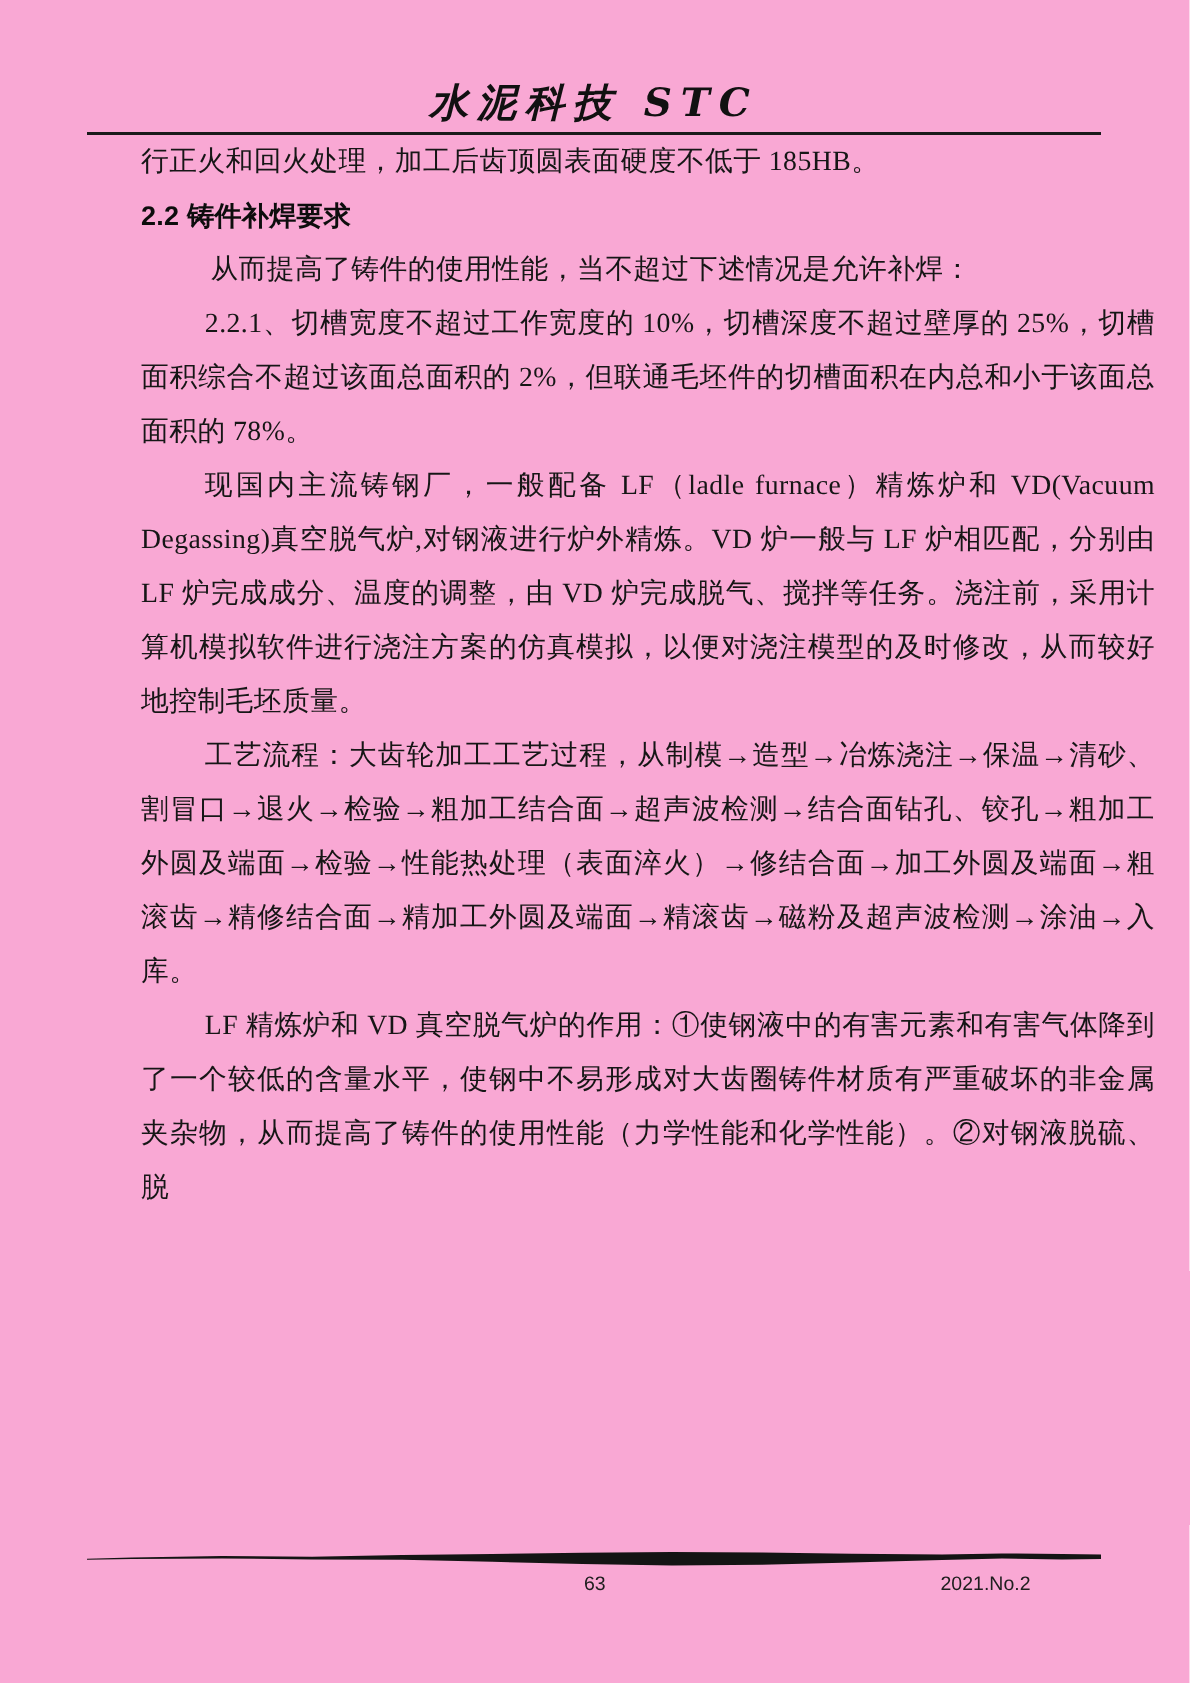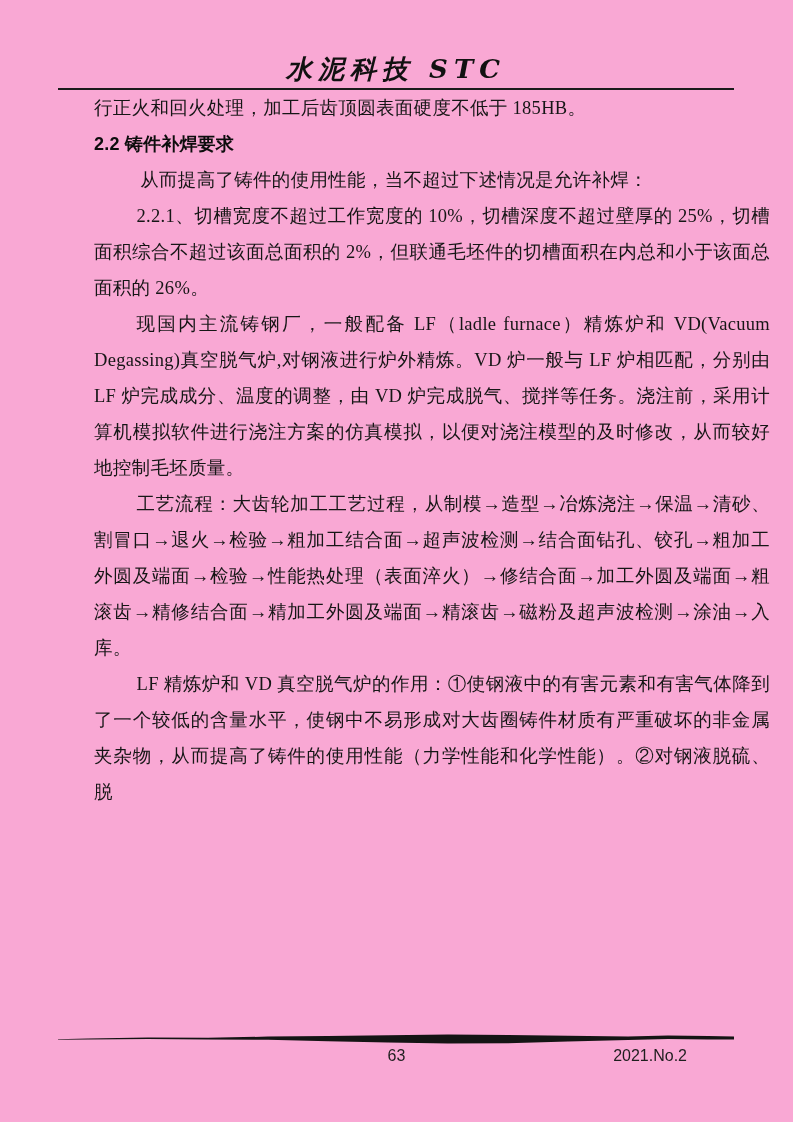--- a/index.html
+++ b/index.html
@@ -70,21 +70,21 @@
     width: 676px;
     height: 13px;
   }
   .footer-row {
     position: absolute;
     top: 1046px;
     left: 0;
     width: 793px;
     height: 20px;
     font-family: "Liberation Sans", "DejaVu Sans", sans-serif;
-    font-size: 16px;
+    font-size: 13px;
     line-height: 20px;
     color: #1e1e1e;
   }
   .page-number {
     display: block;
     text-align: center;
     width: 100%;
   }
   .issue-number {
     position: absolute;
@@ -98,21 +98,21 @@
 <div class="page">
 
   <header class="page-header">
     <div class="journal-title">水泥科技 STC</div>
   </header>
 
   <main class="content">
     <p class="body-par no-indent">行正火和回火处理，加工后齿顶圆表面硬度不低于 185HB。</p>
     <h2 class="section-heading">2.2 铸件补焊要求</h2>
     <p class="body-par indent-wide">从而提高了铸件的使用性能，当不超过下述情况是允许补焊：</p>
-    <p class="body-par">2.2.1、切槽宽度不超过工作宽度的 10%，切槽深度不超过壁厚的 25%，切槽面积综合不超过该面总面积的 2%，但联通毛坯件的切槽面积在内总和小于该面总面积的 26%。</p>
+    <p class="body-par">2.2.1、切槽宽度不超过工作宽度的 10%，切槽深度不超过壁厚的 25%，切槽面积综合不超过该面总面积的 2%，但联通毛坯件的切槽面积在内总和小于该面总面积的 78%。</p>
     <p class="body-par">现国内主流铸钢厂，一般配备 LF（ladle furnace）精炼炉和 VD(Vacuum Degassing)真空脱气炉,对钢液进行炉外精炼。VD 炉一般与 LF 炉相匹配，分别由 LF 炉完成成分、温度的调整，由 VD 炉完成脱气、搅拌等任务。浇注前，采用计算机模拟软件进行浇注方案的仿真模拟，以便对浇注模型的及时修改，从而较好地控制毛坯质量。</p>
     <p class="body-par">工艺流程：大齿轮加工工艺过程，从制模→造型→冶炼浇注→保温→清砂、割冒口→退火→检验→粗加工结合面→超声波检测→结合面钻孔、铰孔→粗加工外圆及端面→检验→性能热处理（表面淬火）→修结合面→加工外圆及端面→粗滚齿→精修结合面→精加工外圆及端面→精滚齿→磁粉及超声波检测→涂油→入库。</p>
     <p class="body-par">LF 精炼炉和 VD 真空脱气炉的作用：①使钢液中的有害元素和有害气体降到了一个较低的含量水平，使钢中不易形成对大齿圈铸件材质有严重破坏的非金属夹杂物，从而提高了铸件的使用性能（力学性能和化学性能）。②对钢液脱硫、脱</p>
   </main>
 
   <svg class="footer-rule" viewBox="0 0 676 13" preserveAspectRatio="none">
     <polygon fill="#141414" points="
       0,6.2 30,5.4 90,4.4 150,4.8 210,3.6 270,3.0 330,2.2 390,1.6 450,2.0
       510,2.8 570,3.4 610,2.6 650,3.0 676,3.4
       676,6.4 650,6.6 610,6.0 570,7.0 510,8.6 450,10.2 390,10.6 330,9.6

